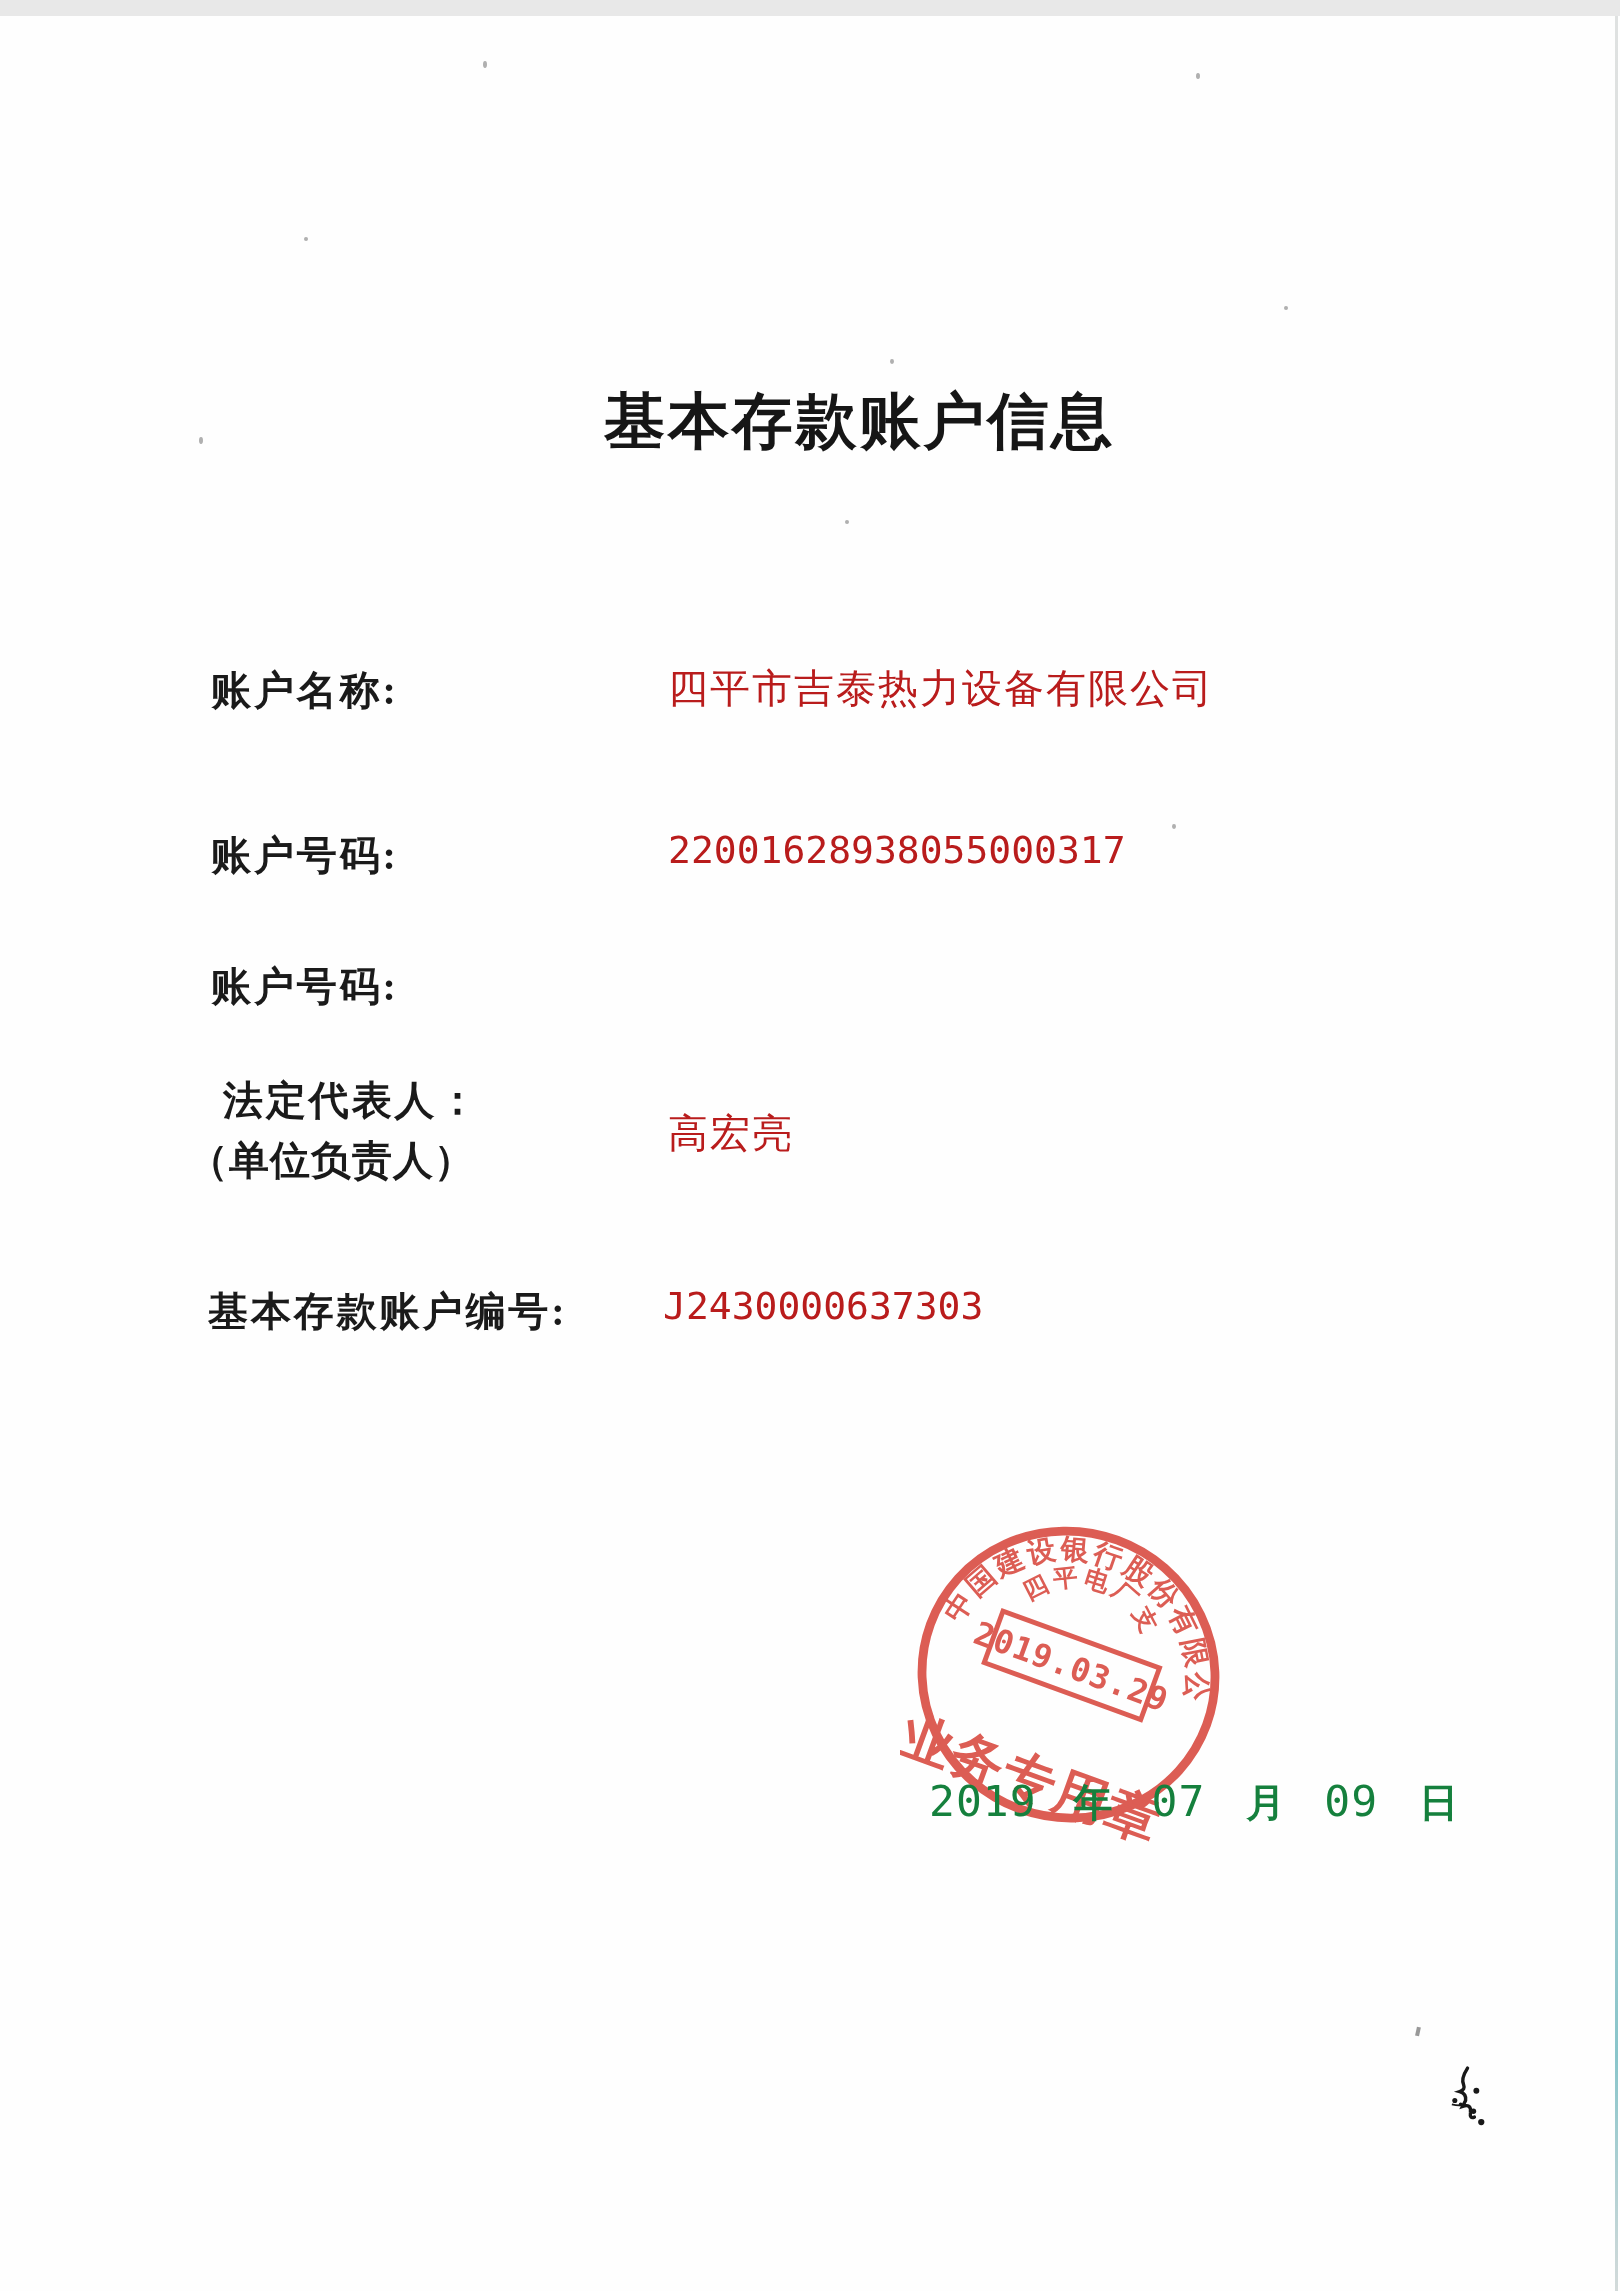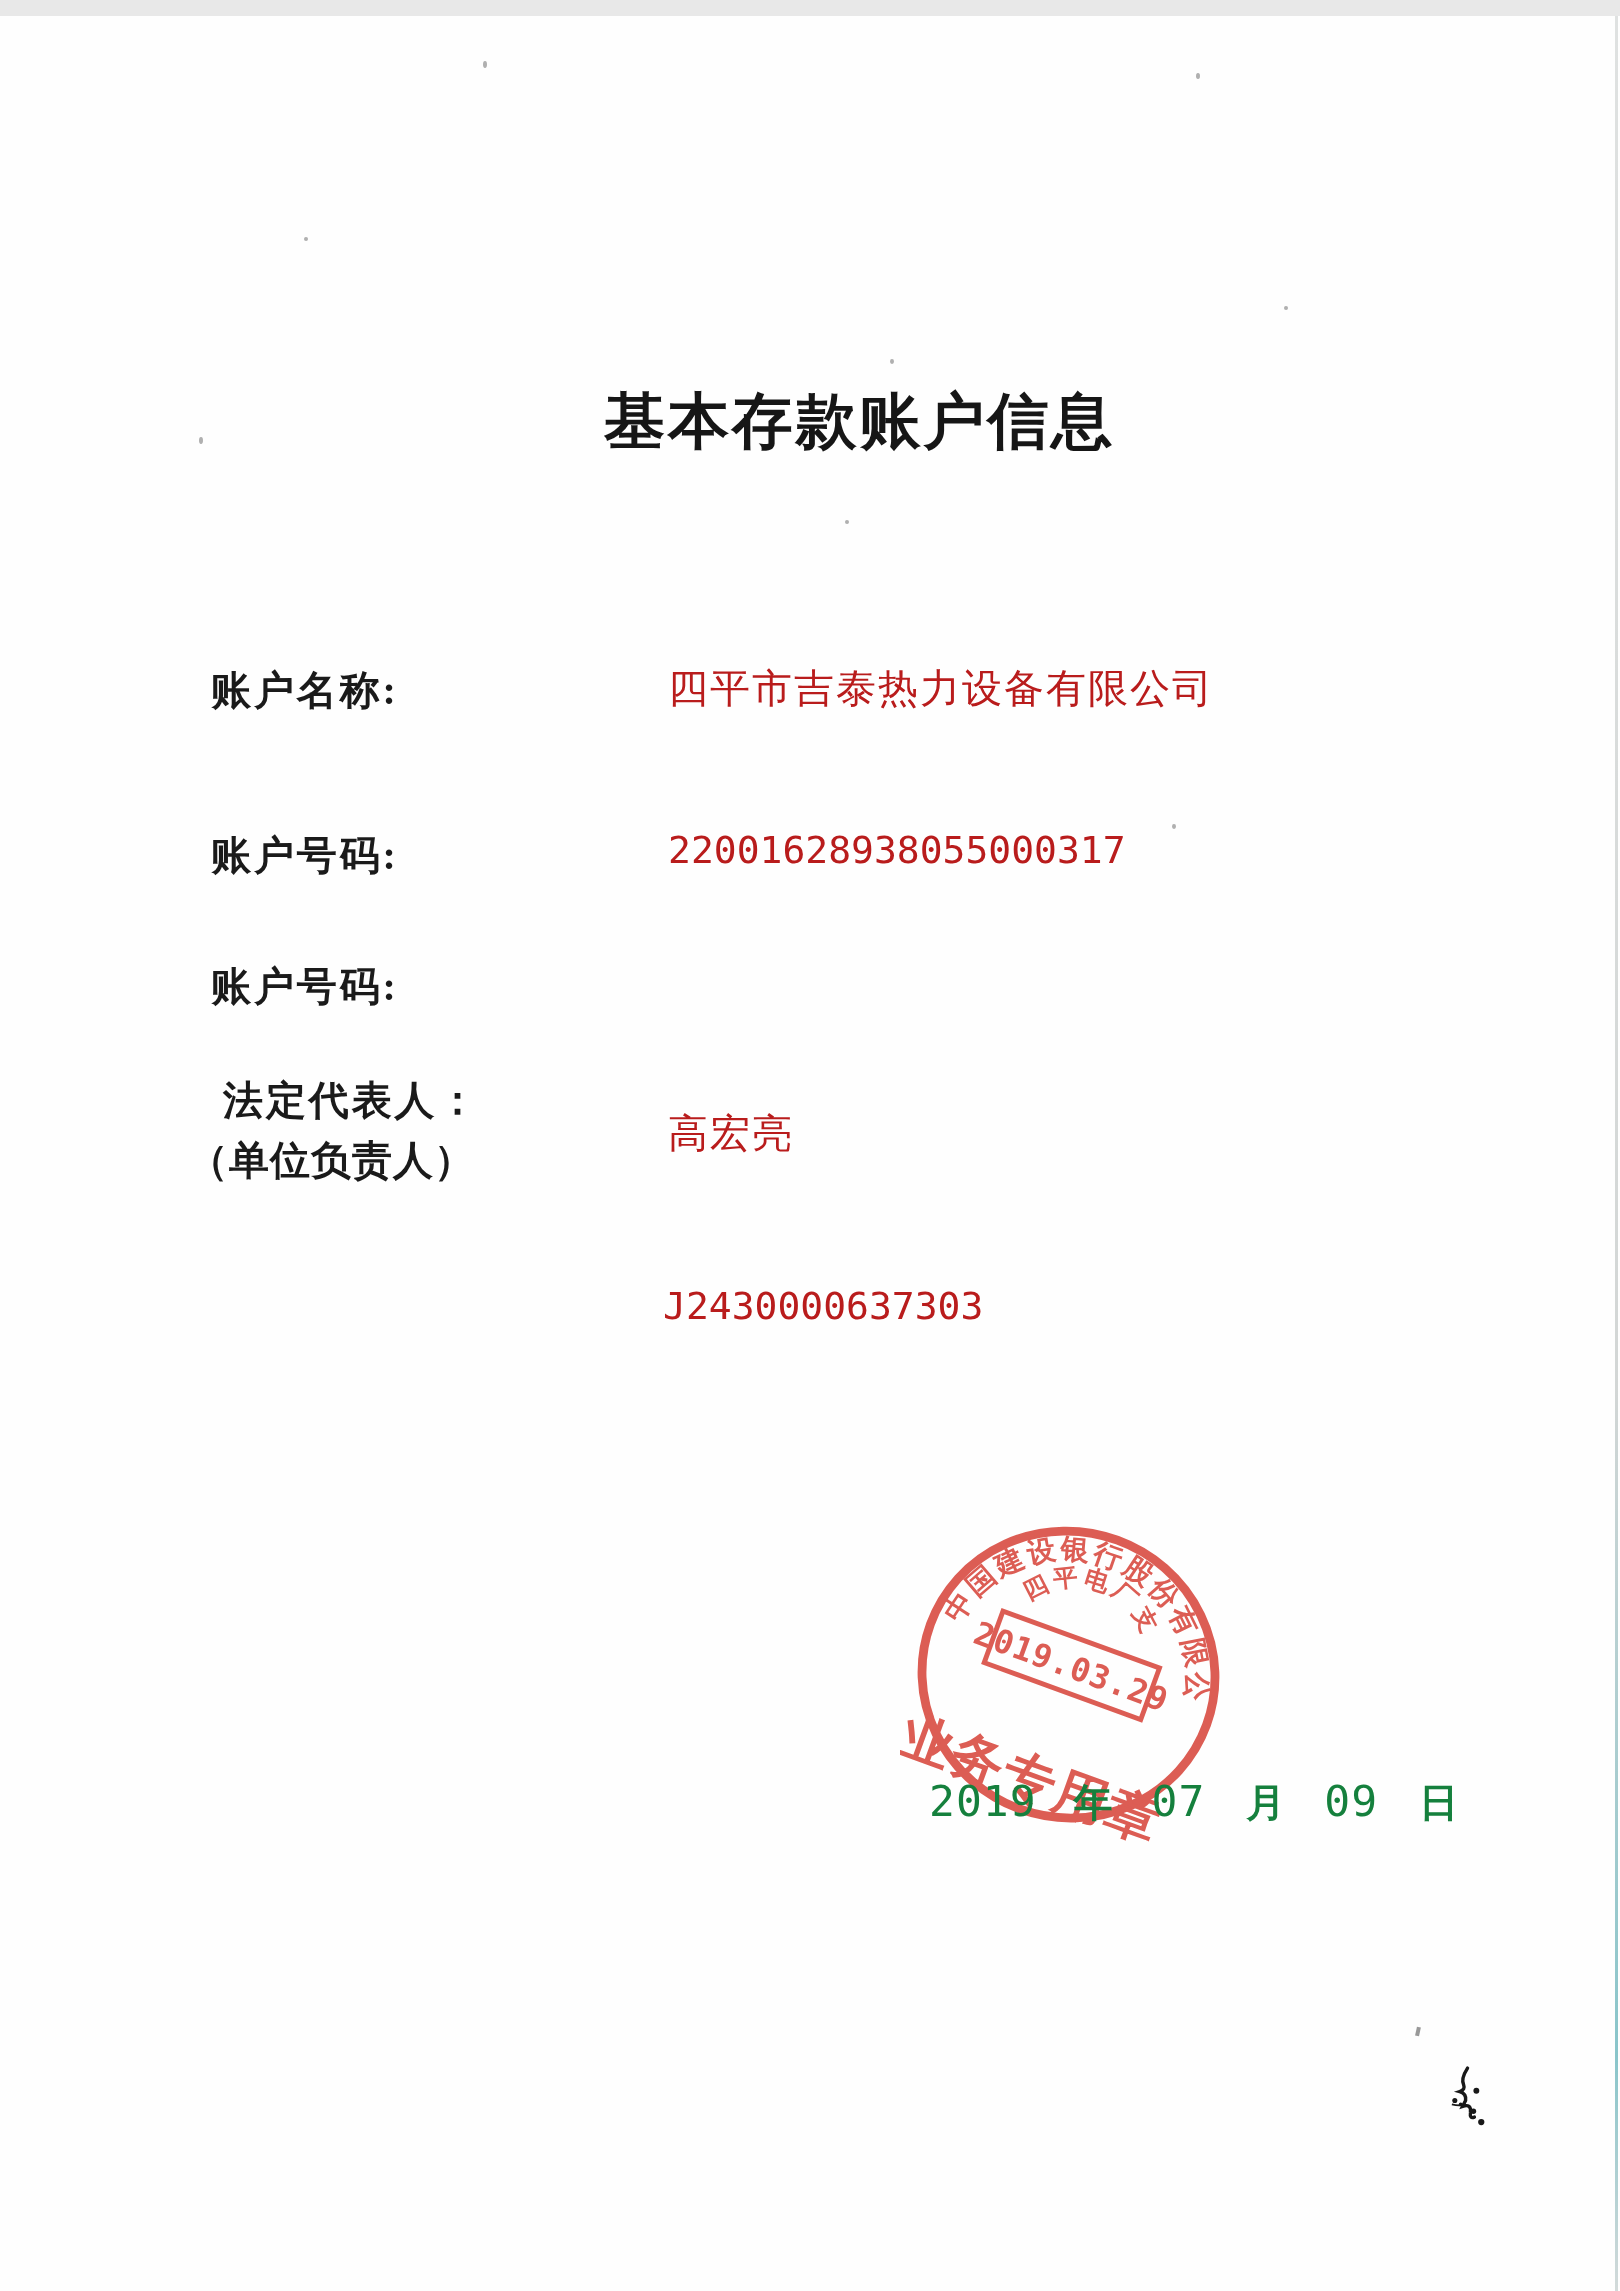--- a/index.html
+++ b/index.html
@@ -112,20 +112,21 @@
 
   <span class="label" style="left:211px;top:812px;">账户号码:</span>
   <span class="value mono" style="left:668px;top:812px;">22001628938055000317</span>
 
   <span class="label" style="left:211px;top:943px;">账户号码:</span>
 
   <span class="label" style="left:223px;top:1057px;">法定代表人：</span>
   <span class="label" style="left:188px;top:1117px;letter-spacing:1px;">（单位负责人）</span>
   <span class="value" style="left:668px;top:1090px;">高宏亮</span>
 
+  <span class="label" style="left:208px;top:1268px;">基本存款账户编号:</span>
   <span class="value mono" style="left:663px;top:1268px;">J2430000637303</span>
 
   <svg class="stamp" viewBox="0 0 344 354">
     <defs>
       <path id="ring-arc" d="M 50.5 163.7 A 122 118 0 0 1 293.5 163.7" fill="none"></path>
       <path id="branch-arc" d="M 106.5 121.2 A 80 92 0 0 1 237.5 121.2" fill="none"></path>
     </defs>
     <g transform="rotate(20 172 174)">
       <ellipse cx="172" cy="174" rx="150" ry="146" fill="none" stroke-width="9" stroke="#d8473d"></ellipse>
       <text font-size="29" font-weight="bold" letter-spacing="3" font-family="Liberation Serif, DejaVu Serif, serif" fill="#d8473d">

